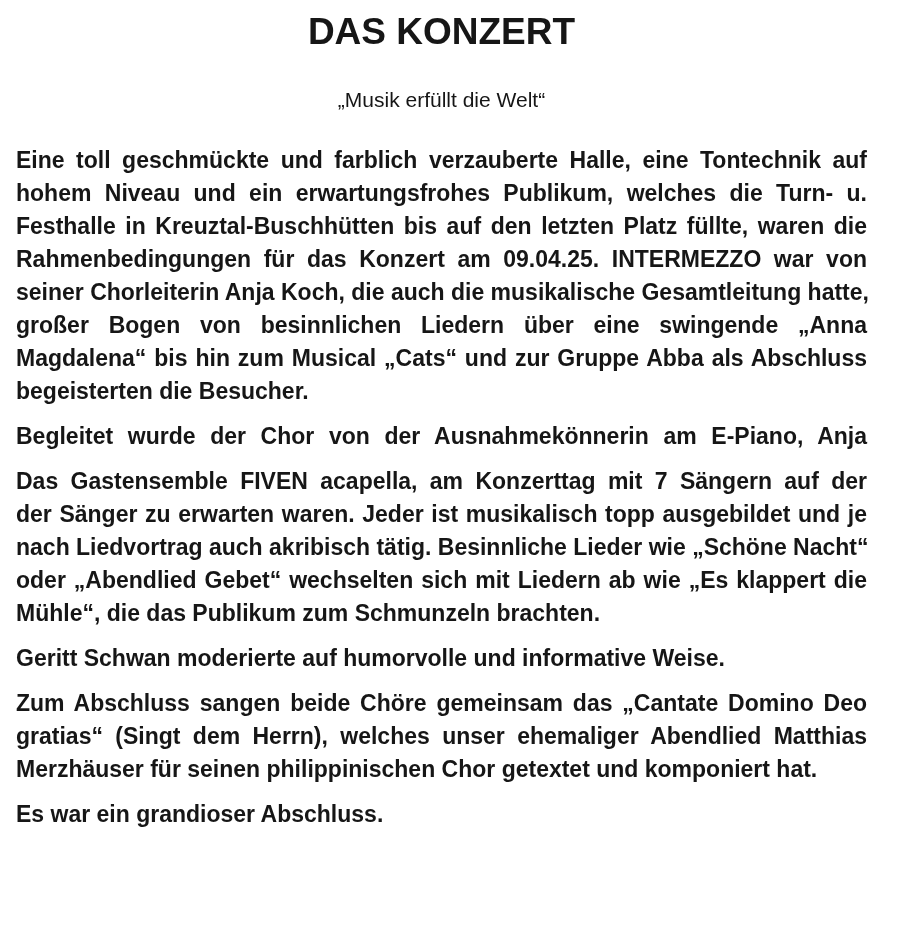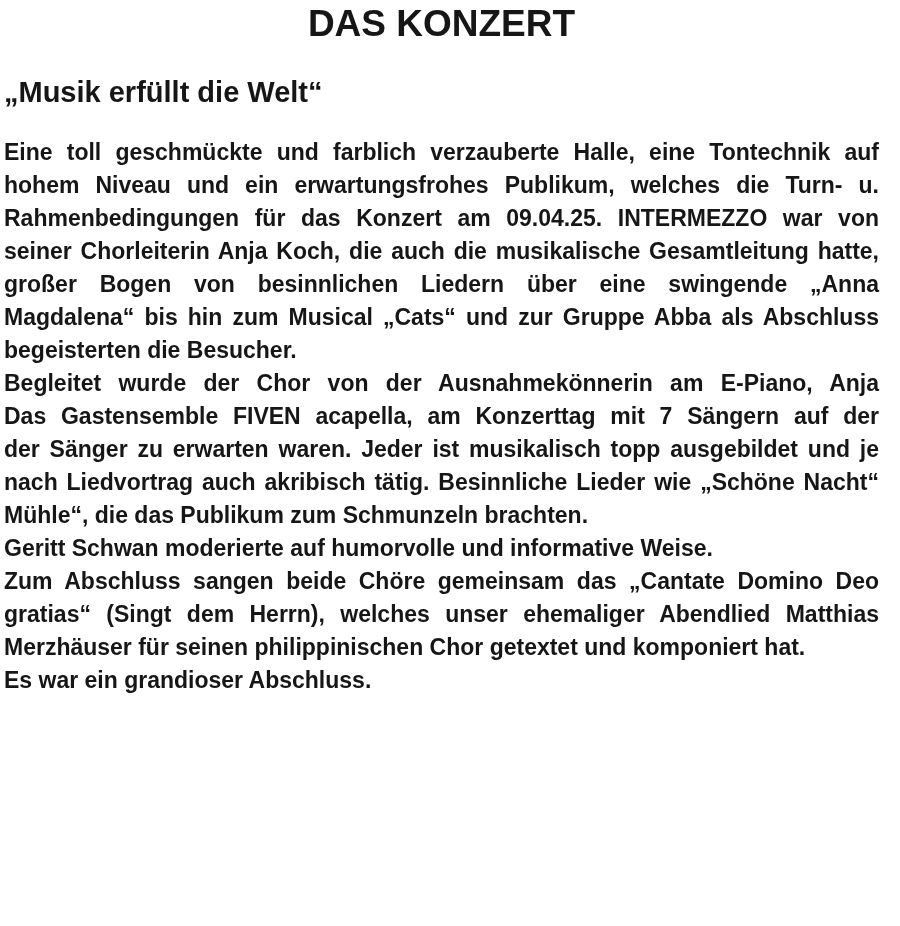--- a/index.html
+++ b/index.html
@@ -11,45 +11,45 @@
     width: 900px;
     height: 926px;
     overflow: hidden;
     font-family: "Liberation Sans", "DejaVu Sans", sans-serif;
     color: #161616;
   }
   .page {
     width: 900px;
     height: 926px;
     box-sizing: border-box;
-    padding: 0 21px 0 4px;
+    padding: 8px 21px 0 4px;
   }
   .title {
     margin: 0;
     padding-top: 3px;
     font-size: 37px;
     font-weight: bold;
     line-height: 42px;
     text-align: center;
     letter-spacing: 0px;
   }
   .subtitle {
     margin: 32px 0 0 0;
-    font-size: 29px;
-    font-weight: bold;
+    font-size: 21px;
+    font-weight: normal;
     line-height: 30px;
-    text-align: left;
+    text-align: center;
   }
   .body {
     margin-top: 29px;
     font-size: 23px;
     font-weight: bold;
   }
   .paragraph {
-    margin: 0;
+    margin: 12px;
     padding: 0;
   }
   .line {
     line-height: 33px;
     text-align: justify;
     text-align-last: justify;
     text-justify: inter-word;
     white-space: nowrap;
   }
   .line.last {
@@ -59,35 +59,37 @@
 </head>
 <body>
 
 <div class="page">
   <h1 class="title">DAS KONZERT</h1>
   <h2 class="subtitle">„Musik erfüllt die Welt“</h2>
   <div class="body">
       <div class="paragraph">
         <div class="line">Eine toll geschmückte und farblich verzauberte Halle, eine Tontechnik auf</div>
         <div class="line">hohem Niveau und ein erwartungsfrohes Publikum, welches die Turn- u.</div>
+        <div class="line">Festhalle in Kreuztal-Buschhütten bis auf den letzten Platz füllte, waren die</div>
         <div class="line">Rahmenbedingungen für das Konzert am 09.04.25. INTERMEZZO war von</div>
         <div class="line">seiner Chorleiterin Anja Koch, die auch die musikalische Gesamtleitung hatte,</div>
         <div class="line">großer Bogen von besinnlichen Liedern über eine swingende „Anna</div>
         <div class="line">Magdalena“ bis hin zum Musical „Cats“ und zur Gruppe Abba als Abschluss</div>
         <div class="line last">begeisterten die Besucher.</div>
       </div>
       <div class="paragraph">
         <div class="line">Begleitet wurde der Chor von der Ausnahmekönnerin am E-Piano, Anja</div>
       </div>
       <div class="paragraph">
       </div>
       <div class="paragraph">
         <div class="line">Das Gastensemble FIVEN acapella, am Konzerttag mit 7 Sängern auf der</div>
         <div class="line">der Sänger zu erwarten waren. Jeder ist musikalisch topp ausgebildet und je</div>
         <div class="line">nach Liedvortrag auch akribisch tätig. Besinnliche Lieder wie „Schöne Nacht“</div>
+        <div class="line">oder „Abendlied Gebet“ wechselten sich mit Liedern ab wie „Es klappert die</div>
         <div class="line last">Mühle“, die das Publikum zum Schmunzeln brachten.</div>
       </div>
       <div class="paragraph">
         <div class="line last">Geritt Schwan moderierte auf humorvolle und informative Weise.</div>
       </div>
       <div class="paragraph">
         <div class="line">Zum Abschluss sangen beide Chöre gemeinsam das „Cantate Domino Deo</div>
         <div class="line">gratias“ (Singt dem Herrn), welches unser ehemaliger Abendlied Matthias</div>
         <div class="line last">Merzhäuser für seinen philippinischen Chor getextet und komponiert hat.</div>
       </div>

